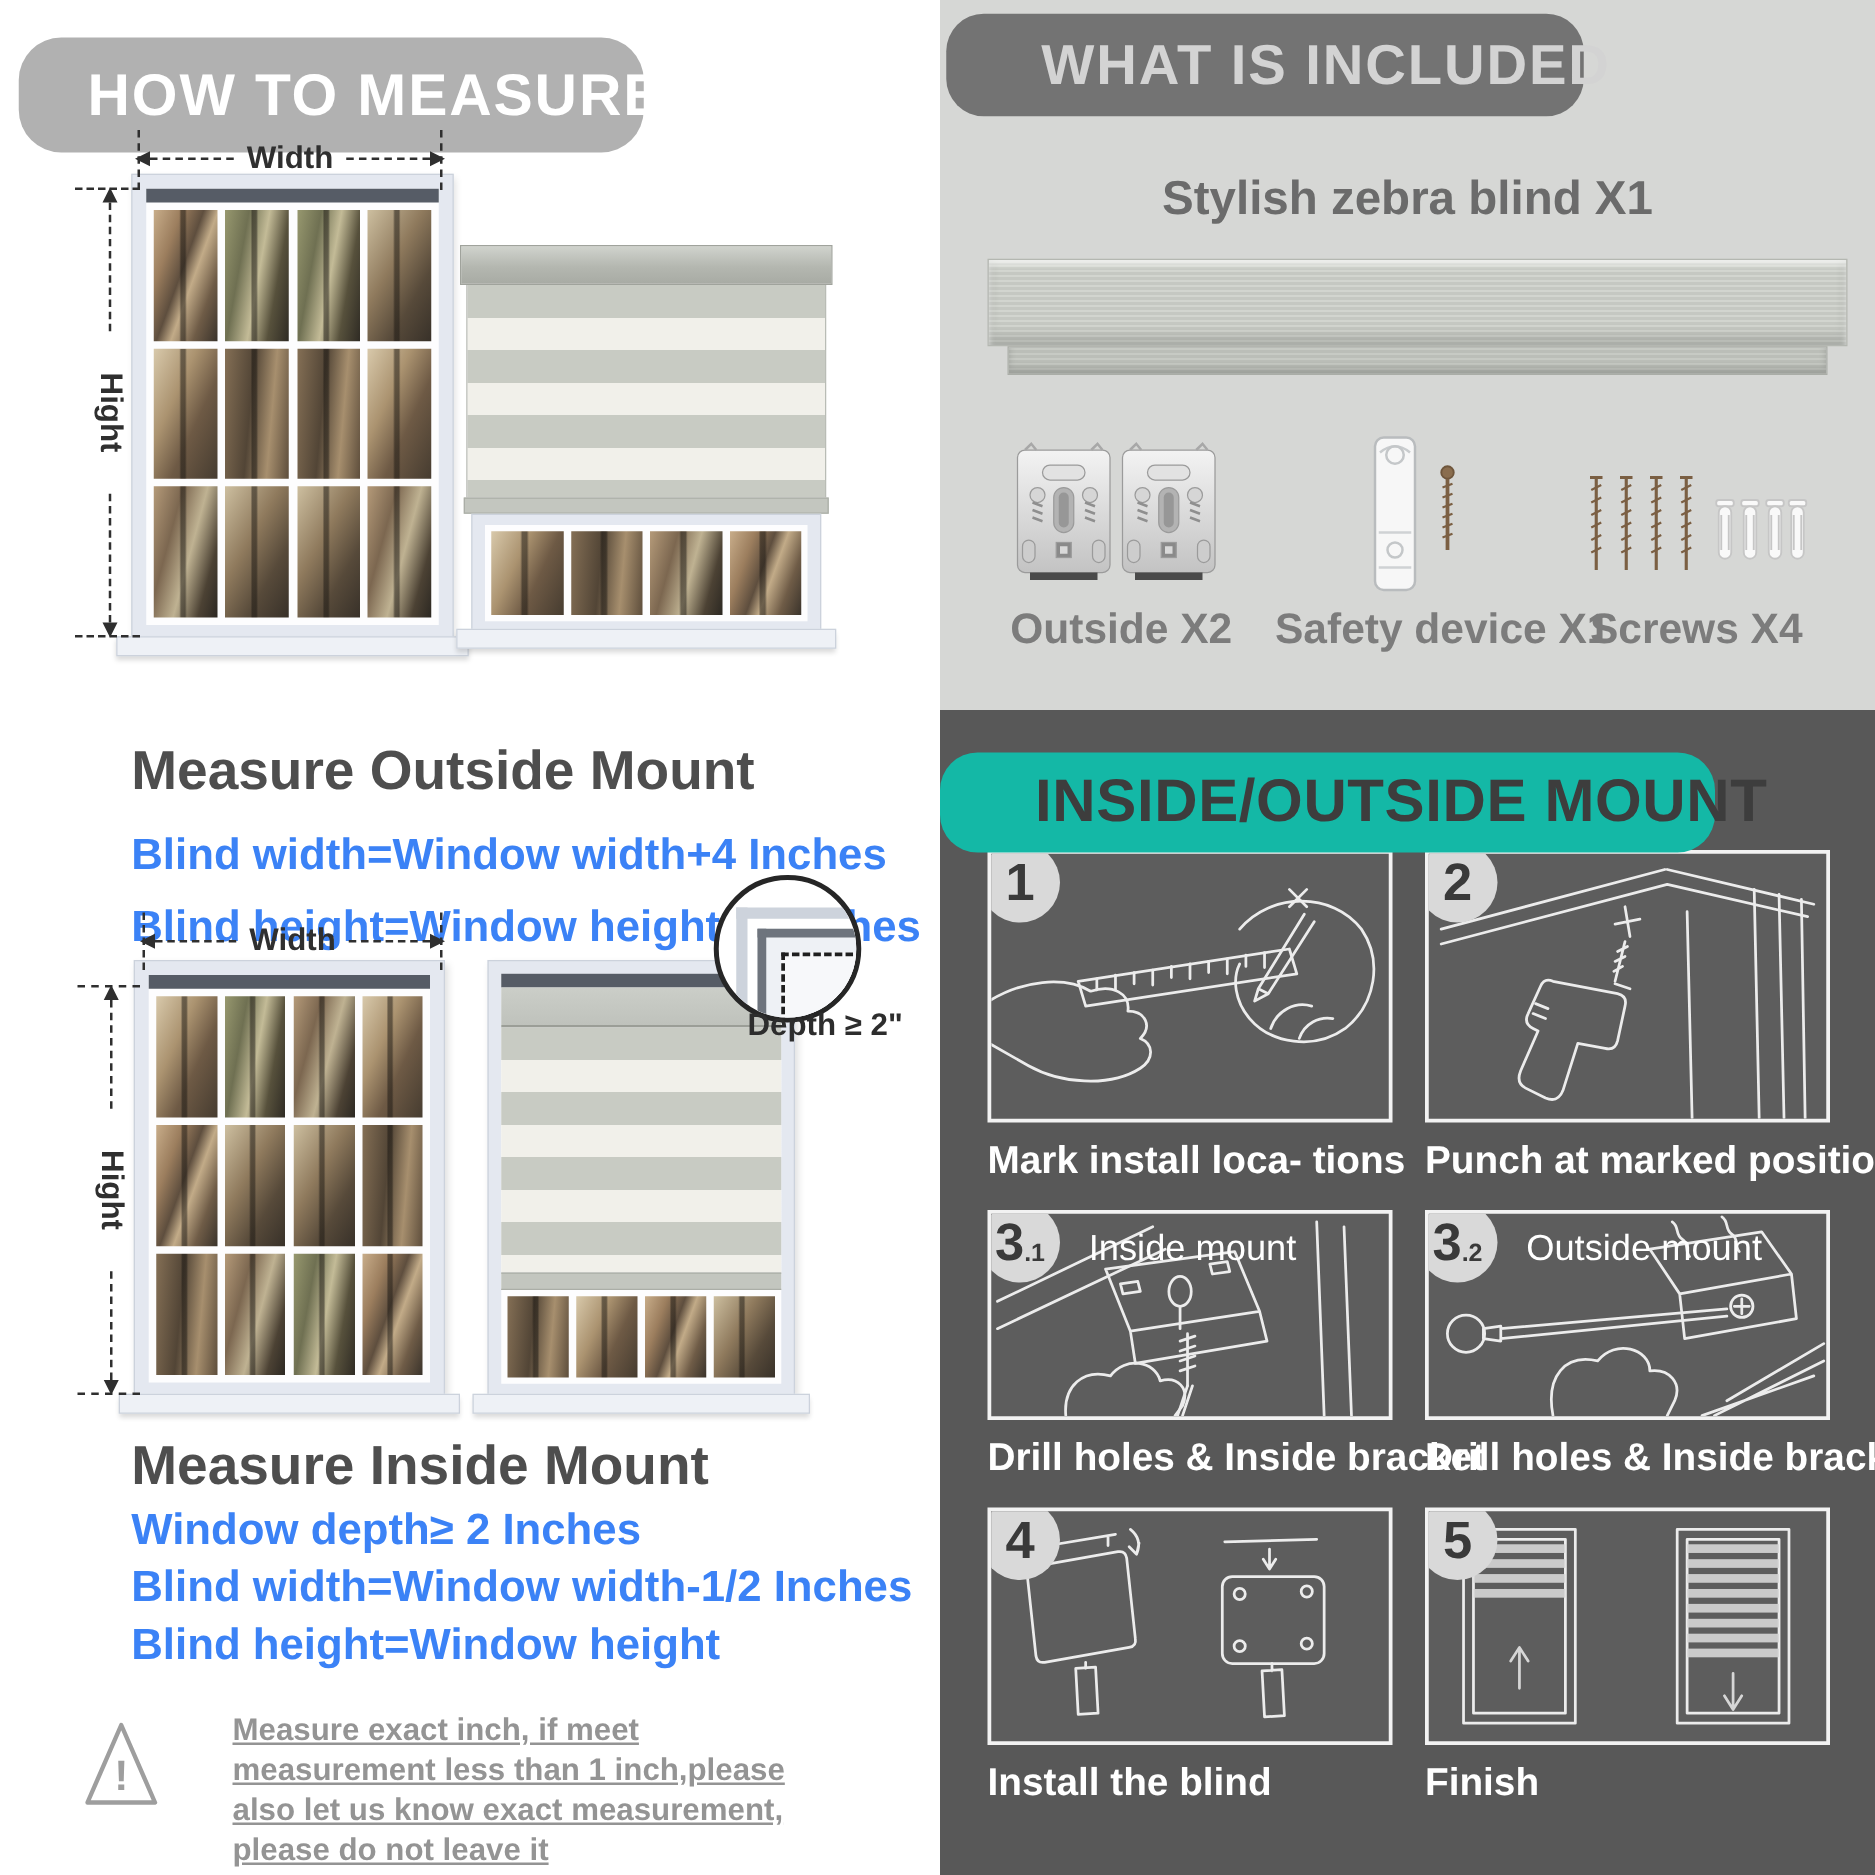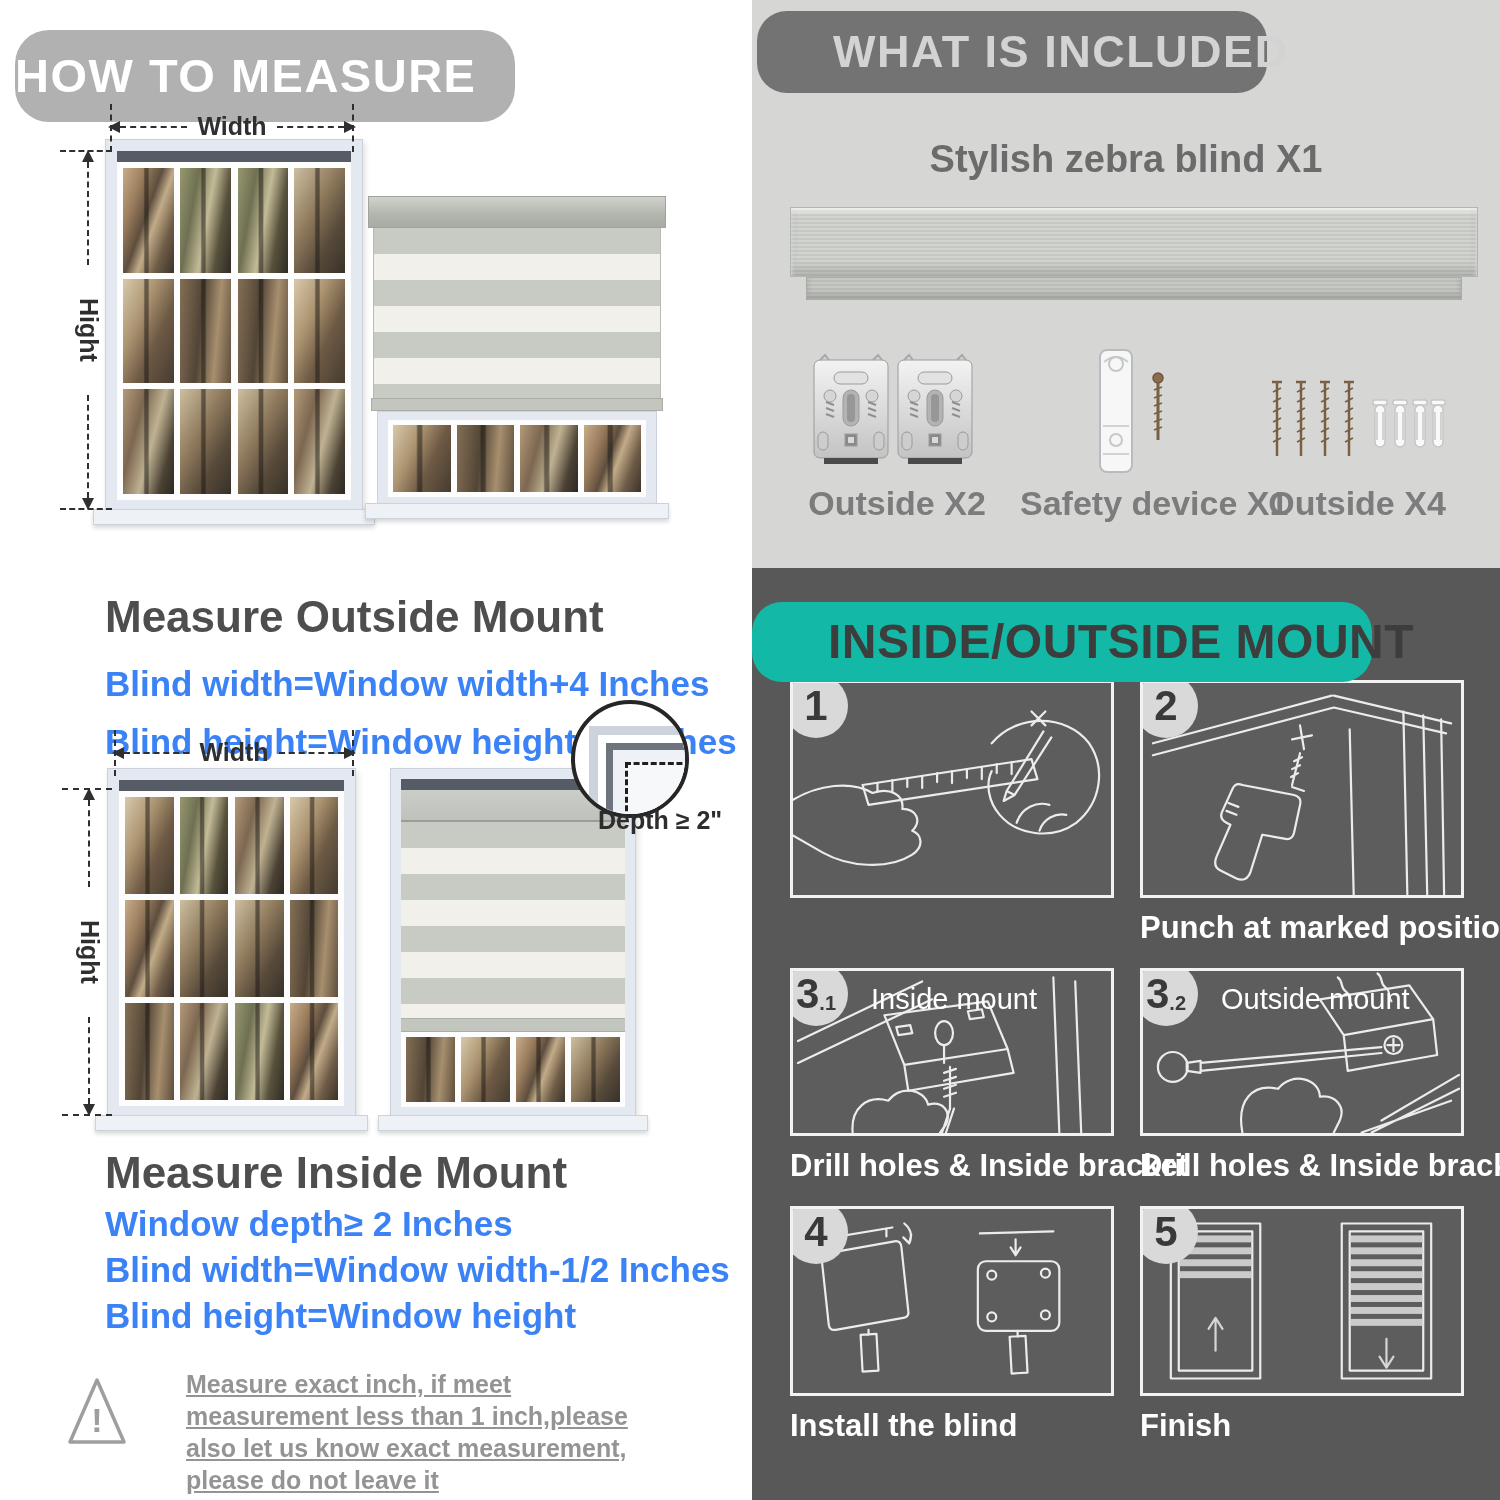--- a/index.html
+++ b/index.html
@@ -1,21 +1,21 @@
 <!DOCTYPE html>
 <html><head>
 <meta charset="utf-8">
 <style>
   html,body{margin:0;padding:0;background:#9a9a9a;}
   .canvas{position:relative;width:1500px;height:1500px;background:#ffffff;overflow:hidden;
           font-family:"Liberation Sans",sans-serif;-webkit-font-smoothing:antialiased;}
   
   .banner{position:absolute;box-sizing:border-box;font-weight:bold;letter-spacing:1.5px;white-space:nowrap;}
   .banner-how{left:15px;top:30px;width:500px;height:92px;background:#b1b1b1;border-radius:34px;
-              color:#fff;font-size:47px;line-height:92px;}
+              color:#fff;font-size:47px;line-height:92px;padding-left:55px;}
   .banner-inc{left:757px;top:11px;width:510px;height:82px;background:#737373;border-radius:30px;
               color:#d3d3d3;font-size:45px;line-height:82px;padding-left:76px;}
   .banner-mount{left:752px;top:578px;width:620px;height:80px;background:#14b8a6;border-radius:30px;
               color:#3d3d3d;font-size:48px;line-height:80px;padding-left:76px;letter-spacing:0.5px;margin-top:24px;}
   
   .h-sec{position:absolute;font-weight:bold;color:#4e4e4e;font-size:44px;white-space:nowrap;}
   .f-line{position:absolute;font-weight:bold;color:#3b82f6;font-size:35px;white-space:nowrap;}
   
   .window{position:absolute;background:#e4e8f0;border:1px solid #ccd2dc;padding:11px;box-sizing:border-box;
           box-shadow:2px 3px 6px rgba(0,0,0,.13);}
@@ -378,21 +378,21 @@
               <rect x="0" y="5" width="10" height="42" rx="5"></rect>
               <line x1="2" y1="12" x2="2" y2="40"></line>
               <line x1="8" y1="12" x2="8" y2="40"></line>
             </g>
         </g>
       </svg>
     </div>
 
     <div class="item-lbl" style="left:20px;width:250px;">Outside X2</div>
     <div class="item-lbl" style="left:268px;width:230px;">Safety device X1</div>
-    <div class="item-lbl" style="left:510px;width:190px;">Outside X4</div>
+    <div class="item-lbl" style="left:510px;width:190px;">Screws X4</div>
   </div>
 
   <div class="banner banner-inc">
     <span>WHAT IS INCLUDED</span>
   </div>
 
   <div class="right-bottom">
     <div class="steps">
 
       <div class="step-row row1">
@@ -404,20 +404,21 @@
             <svg class="art" viewBox="0 0 320 212" fill="none" stroke="#ececec" stroke-width="2.2" stroke-linecap="round" stroke-linejoin="round">
               <path d="M-5,120 C25,100 60,98 80,110 C98,104 112,112 110,126 C124,126 130,138 120,148 C130,152 132,164 120,172 C95,188 55,184 30,170 L-5,150"></path>
               <path d="M70,102 L240,76 L246,96 L76,122 Z"></path>
               <path d="M85,100 l0,9 M100,97 l0,12 M115,95 l0,9 M130,93 l0,12 M145,90 l0,9 M160,88 l0,12 M175,86 l0,9 M190,84 l0,12 M205,81 l0,9 M220,79 l0,12"></path>
               <path d="M200,60 C225,30 275,30 298,60 C315,85 310,120 285,140 C260,158 225,152 208,132 C196,118 194,100 200,88"></path>
               <path d="M225,140 C230,125 245,118 258,122 M248,148 C252,136 264,130 275,132"></path>
               <path d="M252,48 L215,108 M260,54 L223,112 M215,108 L223,112 L212,118 Z"></path>
               <path d="M240,28 L254,42 M254,28 L240,42"></path>
             </svg>
           </div>
+          <div class="caption">Mark install loca- tions</div>
         </div>
         <div class="step">
           <div class="panel">
             <div class="badge">
               <span class="main">2</span>
             </div>
             <svg class="art" viewBox="0 0 320 212" fill="none" stroke="#ececec" stroke-width="2.2" stroke-linecap="round" stroke-linejoin="round">
               <path d="M10,60 L190,12 M10,72 L192,24 M192,12 L310,40 M192,24 L305,50"></path>
               <path d="M262,28 L266,212 M282,32 L286,212 M300,36 L303,212 M208,46 L212,212"></path>
               <path d="M150,56 L170,52 M158,42 L162,66"></path>

